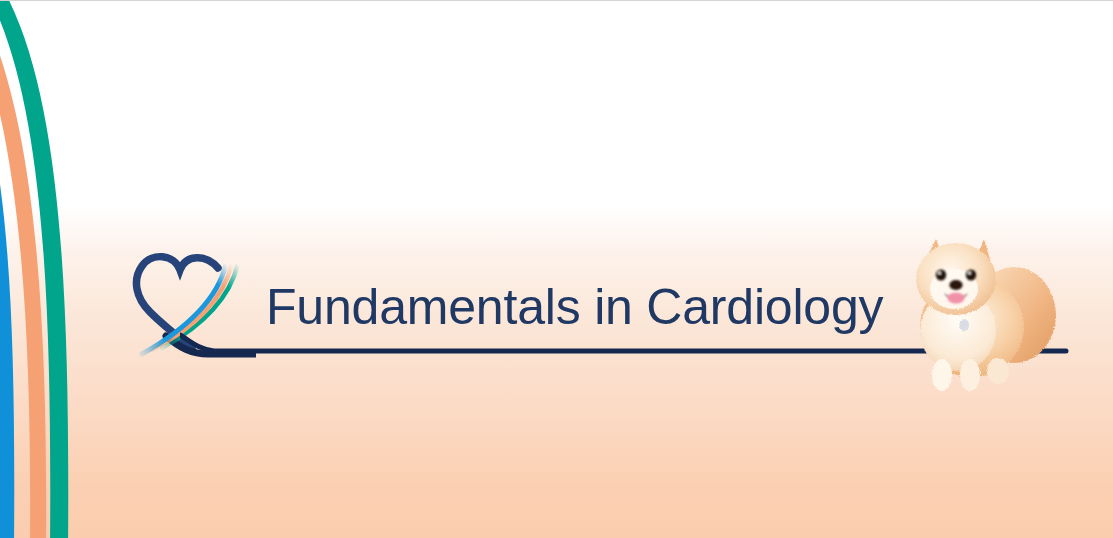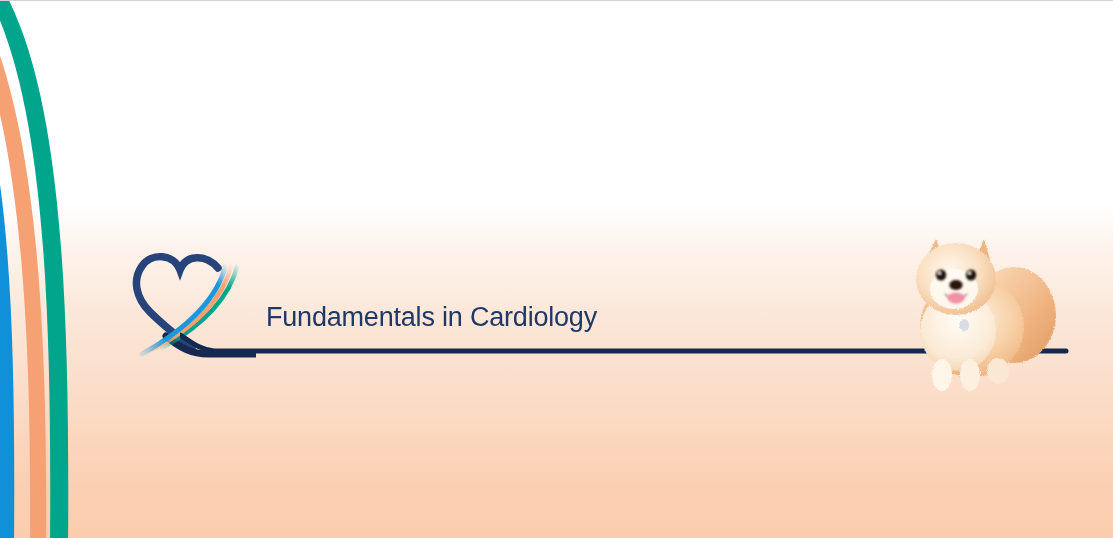--- a/index.html
+++ b/index.html
@@ -54,23 +54,23 @@
     top: 243px;
     width: 130px;
     height: 122px;
   }
   .logo svg { display: block; }
 
   
   .title {
     position: absolute;
     left: 266px;
-    top: 301px;
+    top: 278px;
     font-family: "Liberation Sans", sans-serif;
-    font-size: 27px;
+    font-size: 50px;
     font-weight: 400;
     letter-spacing: -0.2px;
     color: #1f3864;
     white-space: nowrap;
     line-height: 1.15;
   }
 
   
   .rule-wrap {
     position: absolute;

